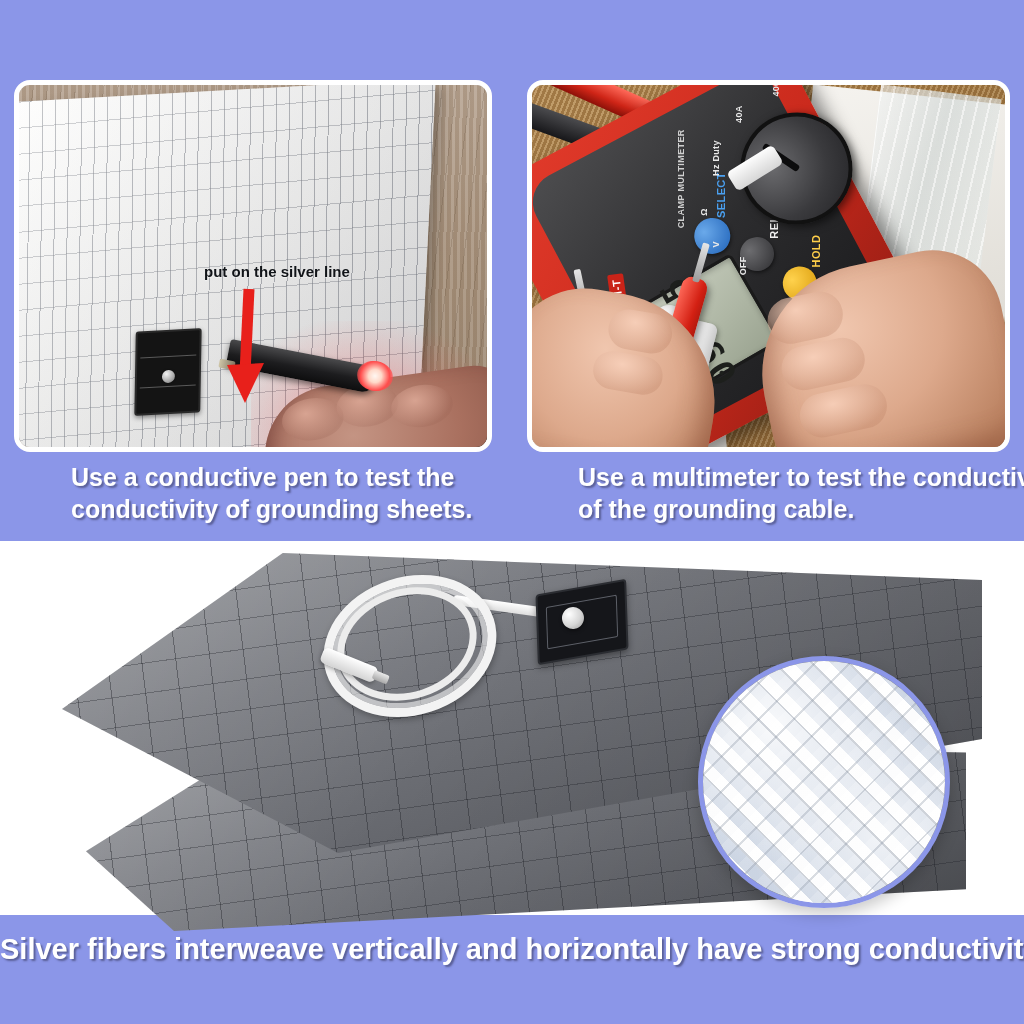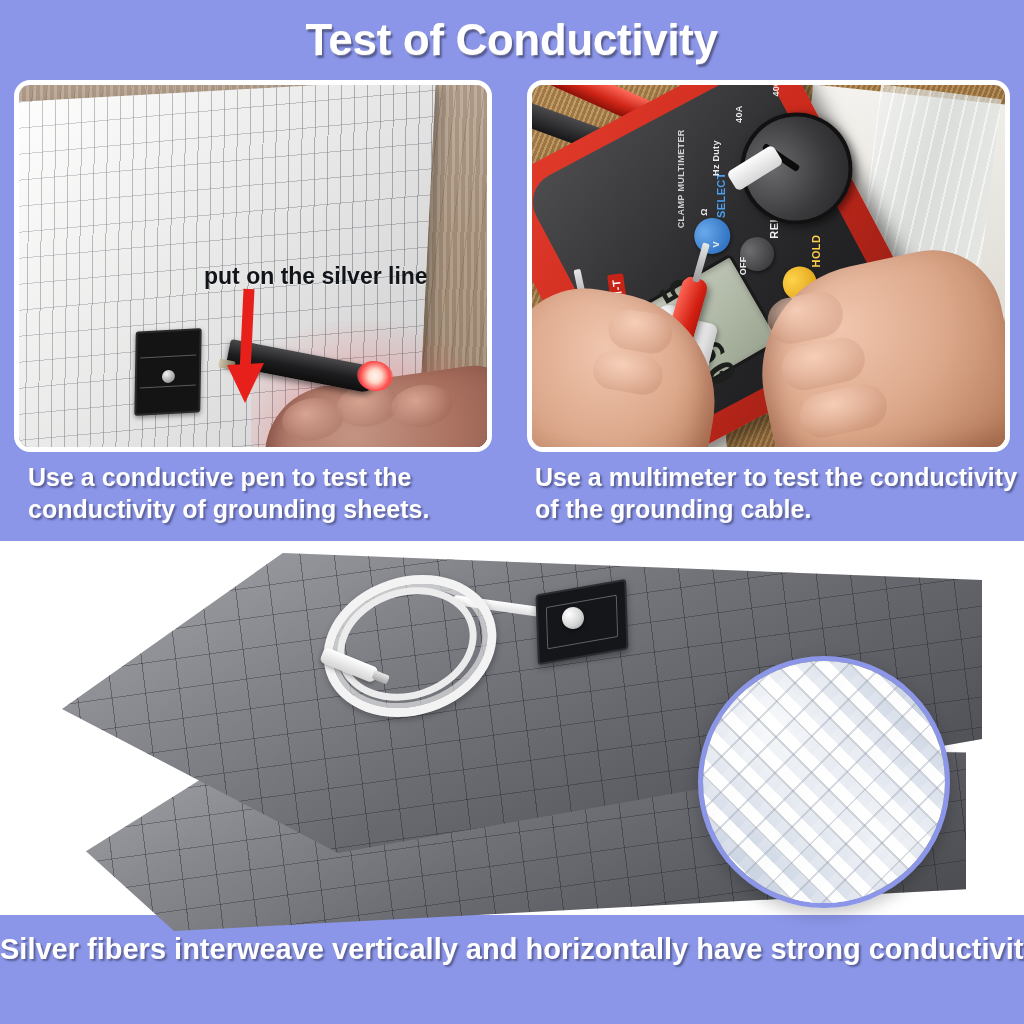--- a/index.html
+++ b/index.html
@@ -92,21 +92,21 @@
   .snap-patch .seam.s2 { top: 54px; }
   .snap-button {
     position: absolute; left: 50%; top: 38px;
     width: 13px; height: 13px; margin-left: -6.5px;
     border-radius: 50%;
     background: radial-gradient(circle at 35% 30%, #f2f2f2, #a9a9a9 60%, #6e6e6e);
     box-shadow: 0 0 2px rgba(0,0,0,.6);
   }
   .annot-text {
     position: absolute; left: 185px; top: 178px;
-    font-size: 23px; font-weight: bold; color: #111418;
+    font-size: 15px; font-weight: bold; color: #111418;
     white-space: nowrap;
     text-shadow: 0 1px 1px rgba(255,255,255,.55);
   }
   .arrow-red { position: absolute; left: 196px; top: 202px; width: 60px; height: 118px; }
   .pen-hand {
     position: absolute; left: 248px; top: 292px;
     width: 260px; height: 176px;
     background: radial-gradient(ellipse at 35% 30%, #c49483 0%, #a9705f 45%, #8a5648 80%);
     border-radius: 70px 46px 24px 24px;
     transform: rotate(-8deg);
@@ -331,20 +331,21 @@
     border-radius: 5px;
     transform: rotate(-32deg);
   }
 
   
   .caption {
     position: absolute;
     font-size: 25px; font-weight: bold; color: #ffffff;
     line-height: 1.28;
     text-shadow: 2px 2px 2px rgba(40,40,70,.5);
+    margin-left: 43px;
   }
   #caption-left  { left: 28px;  top: 461px; width: 470px; }
   #caption-right { left: 535px; top: 461px; width: 485px; }
 
   
   .product-band {
     position: absolute; left: 0; top: 541px;
     width: 1024px; height: 374px;
     background: #ffffff;
     overflow: visible;
@@ -462,23 +463,20 @@
     line-height: 1.33;
     text-shadow: 2px 2px 2px rgba(40,40,70,.5);
     white-space: nowrap;
   }
 </style>
 </head>
 <body>
 
 <div id="page">
 
-  <div class="title-bar">
-    <div class="title-text">Test of Conductivity</div>
-  </div>
 
   <div class="photo-frame" id="photo-left">
     <div class="photo-inner">
       <div class="wood-floor"></div>
       <div class="grid-sheet"></div>
 
       <div class="snap-patch">
         <div class="seam s1"></div>
         <div class="seam s2"></div>
         <div class="snap-button"></div>

